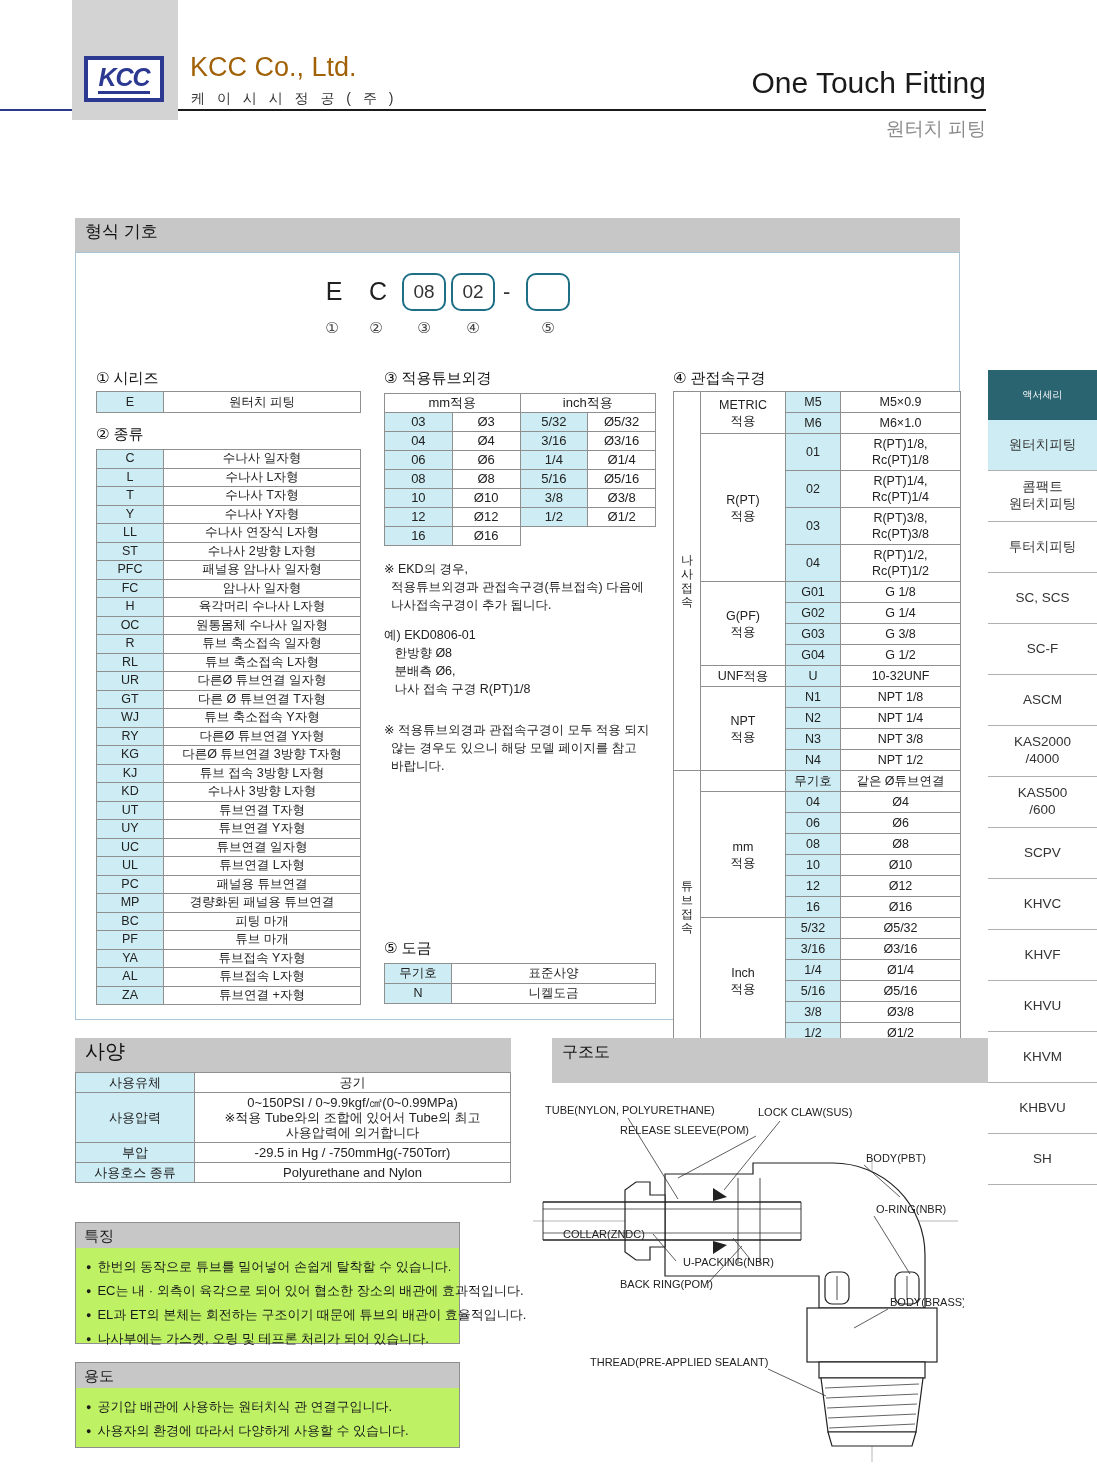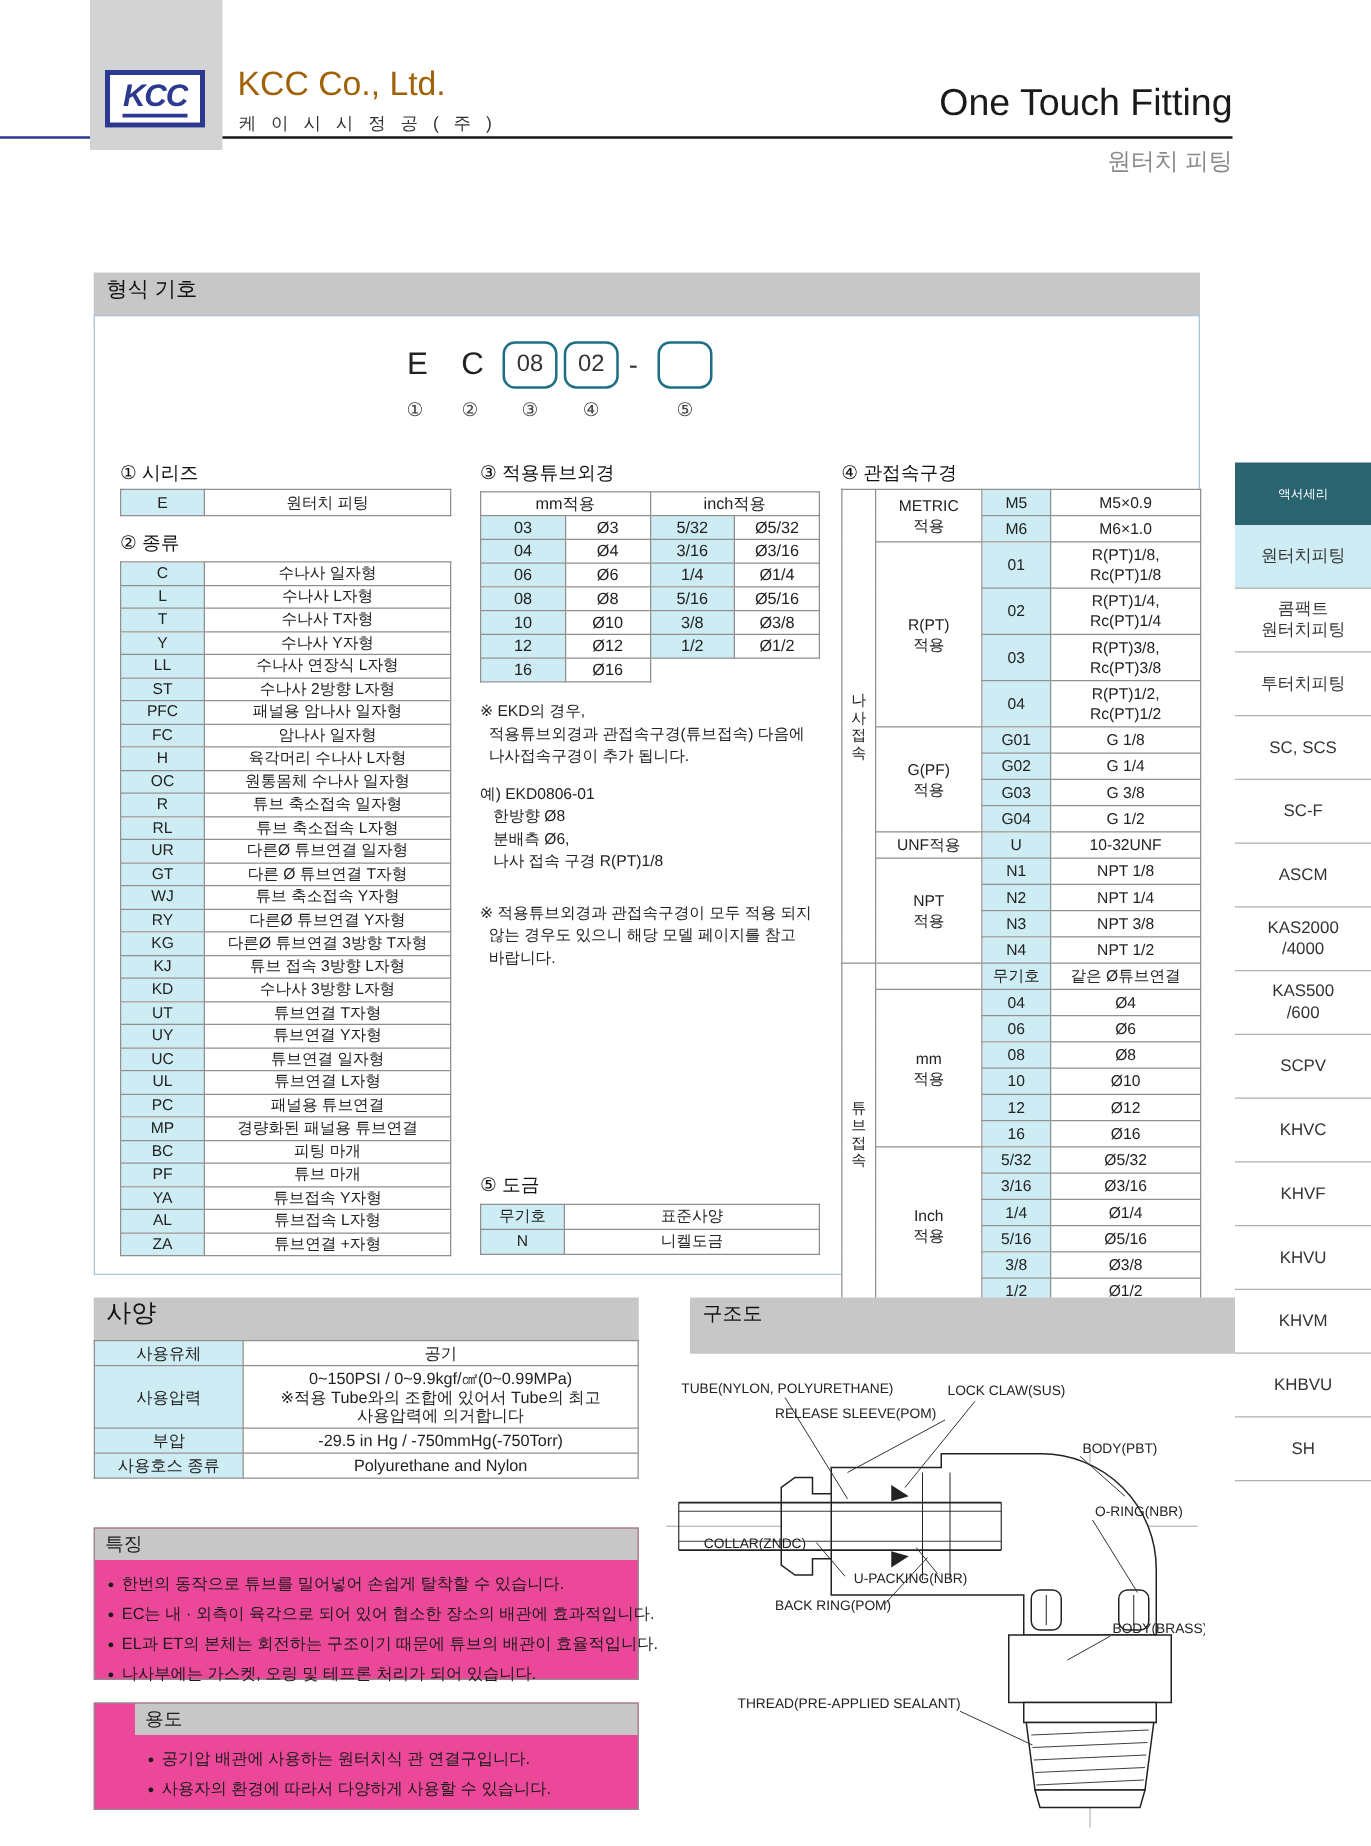--- a/index.html
+++ b/index.html
@@ -83,23 +83,23 @@
   #spec-table td.key{width:112px;}
 
   
   #struct-svg{position:absolute;left:528px;top:1066px;}
   #struct-svg text{font-size:11px;fill:#222;font-family:"Liberation Sans","DejaVu Sans",sans-serif;}
   .outline{fill:#fff;stroke:#222;stroke-width:1.2;}
   .leader{stroke:#333;stroke-width:0.8;fill:none;}
   .cline{stroke:#999;stroke-width:0.7;}
 
   
-  .note-box{position:absolute;left:75px;width:436px;border:1px solid #8f8f8f;background:#ec4899;box-sizing:border-box;}
+  .note-box{position:absolute;left:75px;width:385px;border:1px solid #8f8f8f;background:#bef264;box-sizing:border-box;}
   #features-box{top:1222px;height:122px;}
-  #uses-box{top:1362px;height:86px;padding-left:32px;}
+  #uses-box{top:1362px;height:86px;}
   .note-box .bar{background:#c7c7c7;height:25px;line-height:25px;font-size:15px;padding-left:8px;}
   .note-box ul{list-style:none;margin:7px 0 0 0;padding:0 10px;}
   .note-box li{font-size:13px;line-height:24px;color:#1a1a1a;white-space:nowrap;}
   .bullet{font-size:9px;margin-right:6px;vertical-align:1px;}
 </style>
 </head>
 <body>
 
 <div id="page">
 

